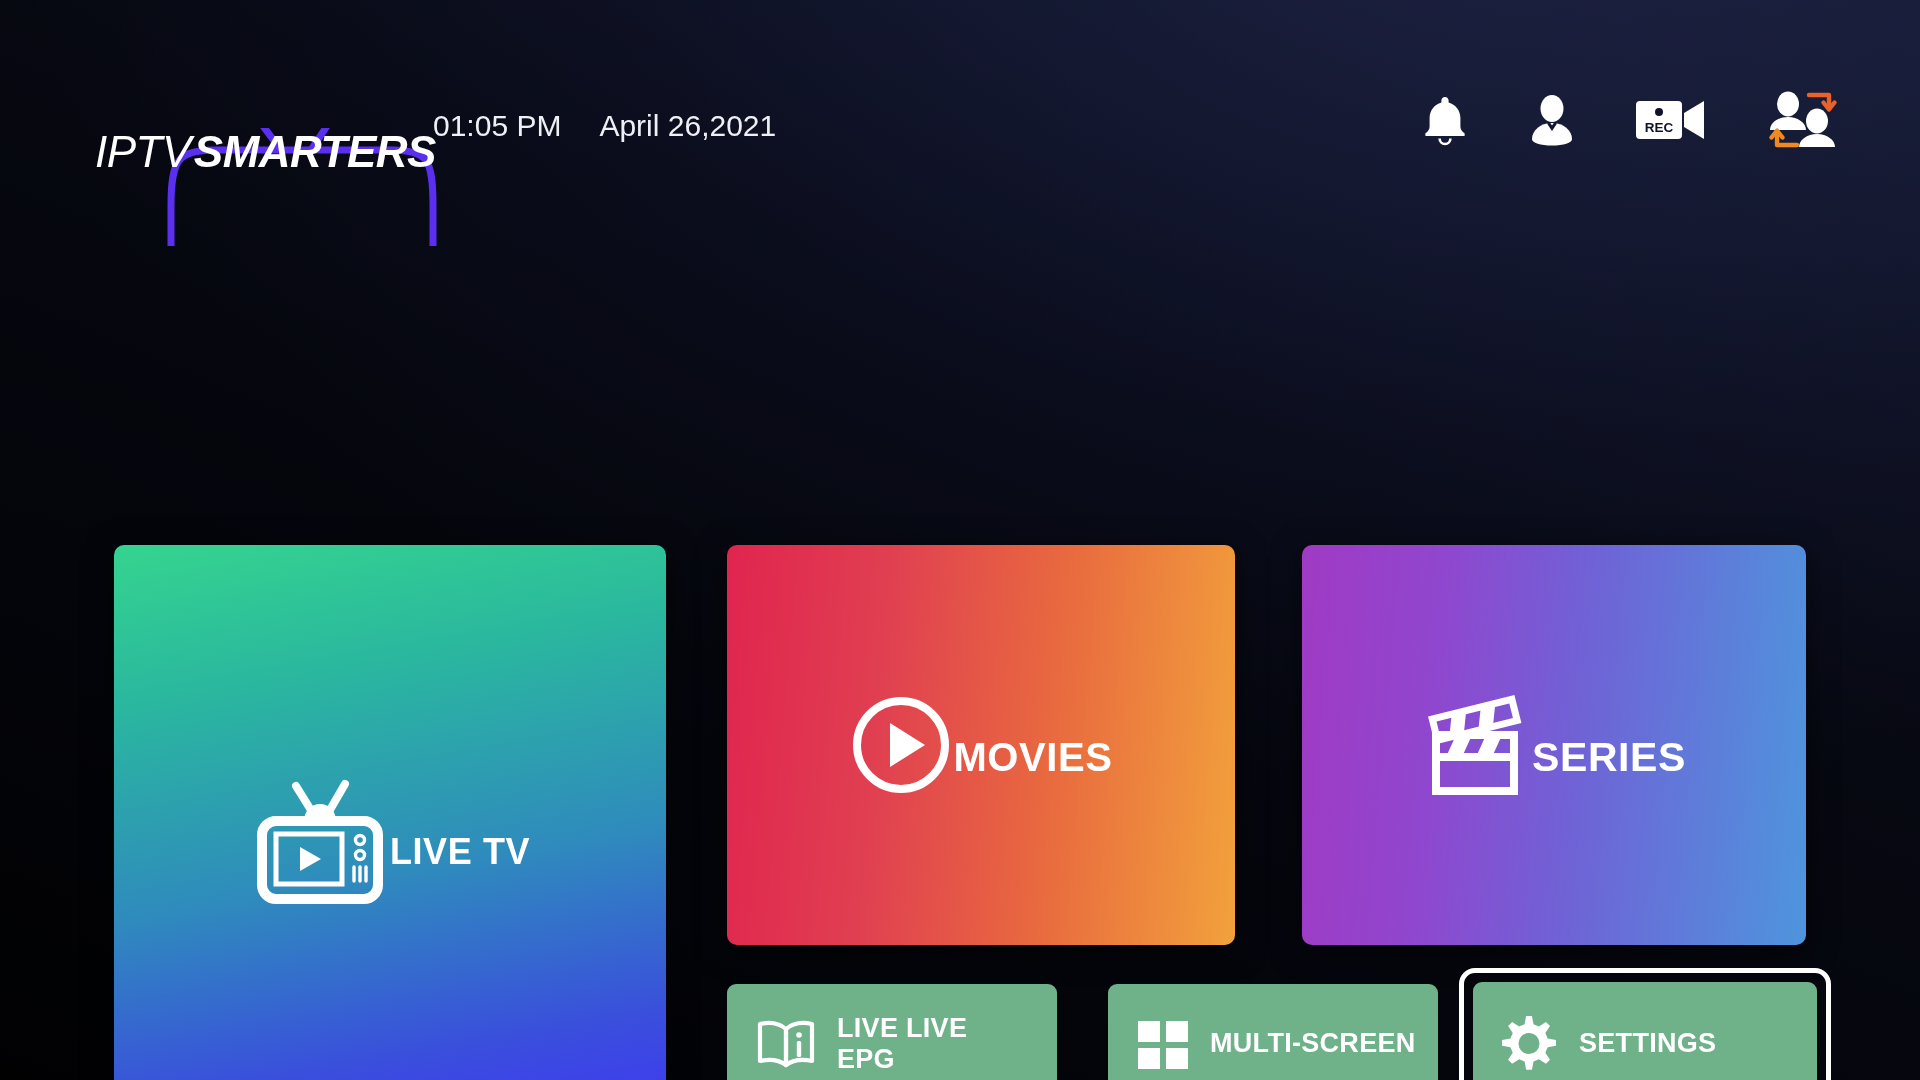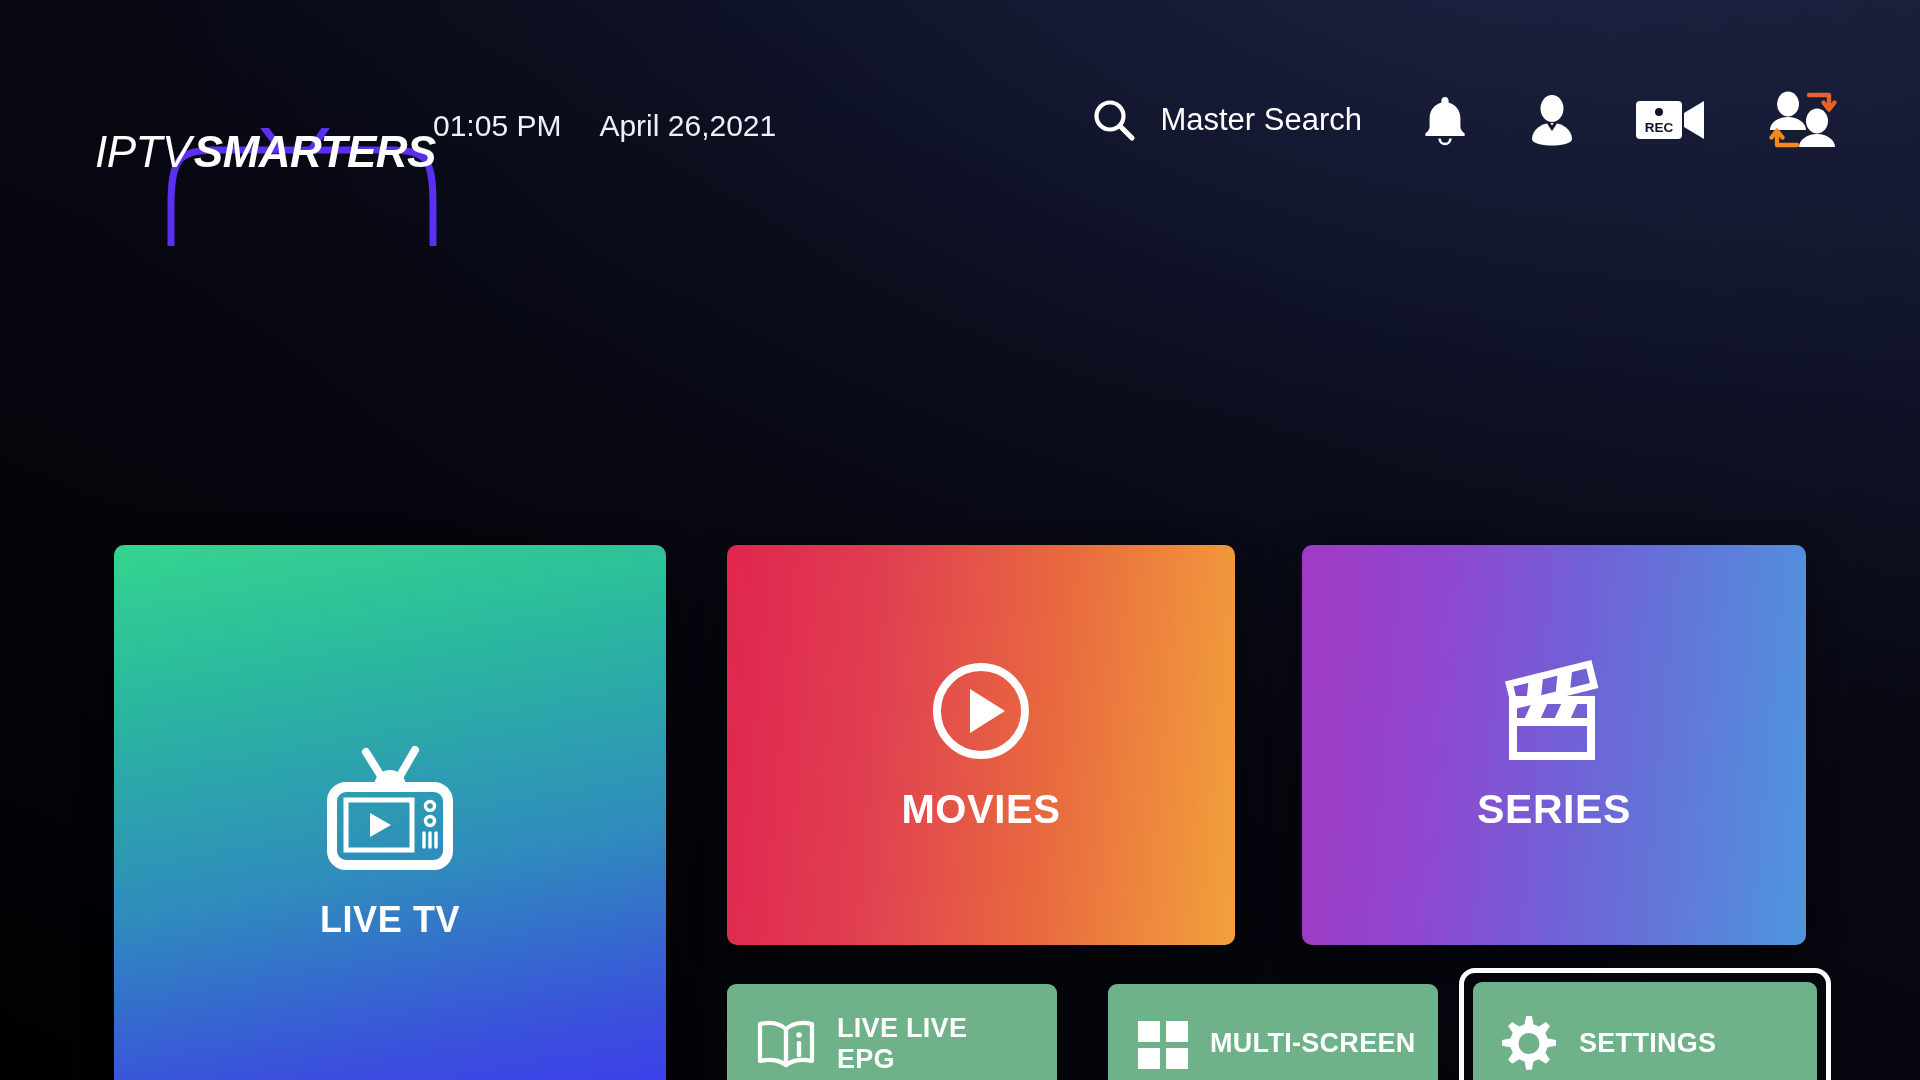--- a/index.html
+++ b/index.html
@@ -69,21 +69,21 @@
     margin-left:22px; white-space:nowrap;
   }
   .hicon { margin-left:58px; display:flex; align-items:center; cursor:pointer;justify-content:center; }
 
   
   .main { position:absolute; top:296px; left:0; width:1920px; }
 
   .card {
     position:absolute;
     border-radius:10px;
-    display:flex; flex-direction:column;
+    display:flex; flex-direction:row;
     align-items:center; justify-content:center;
     box-shadow:0 6px 30px rgba(0,0,0,0.55);
     cursor:pointer;
   }
   .card-label {
     color:#ffffff; font-weight:700;
     letter-spacing:0.6px; text-align:center;
   }
 
   #card-live {
@@ -151,27 +151,20 @@
       </div>
     </div>
 
     <div class="datetime">
       <span class="time">01:05 PM</span>
       <span class="date">April 26,2021</span>
     </div>
 
     <div class="header-right">
 
-      <div class="search-group">
-        <svg width="48" height="48" viewBox="0 0 48 48">
-          <circle cx="20" cy="20" r="13.5" stroke="#ffffff" stroke-width="4.2" fill="none"></circle>
-          <line x1="30" y1="30" x2="42" y2="42" stroke="#ffffff" stroke-width="5.2" stroke-linecap="round"></line>
-        </svg>
-        <span class="search-label">Master Search</span>
-      </div>
 
       <div class="hicon">
         <svg width="50" height="54" viewBox="0 0 50 54">
           <path d="M25 4 C27 4 28.6 5.6 28.6 7.6 L28.6 9.4 C35.6 11.2 40.4 17.4 40.4 25 L40.4 33.5 C40.4 36.5 42 38.5 44.6 40.3 L44.6 43 L5.4 43 L5.4 40.3 C8 38.5 9.6 36.5 9.6 33.5 L9.6 25 C9.6 17.4 14.4 11.2 21.4 9.4 L21.4 7.6 C21.4 5.6 23 4 25 4 Z" fill="#ffffff"></path>
           <path d="M19.6 45.5 C19.6 48.7 22 51 25 51 C28 51 30.4 48.7 30.4 45.5" stroke="#ffffff" stroke-width="2.6" fill="none"></path>
         </svg>
       </div>
 
       <div class="hicon">
         <svg width="48" height="54" viewBox="0 0 48 54">

